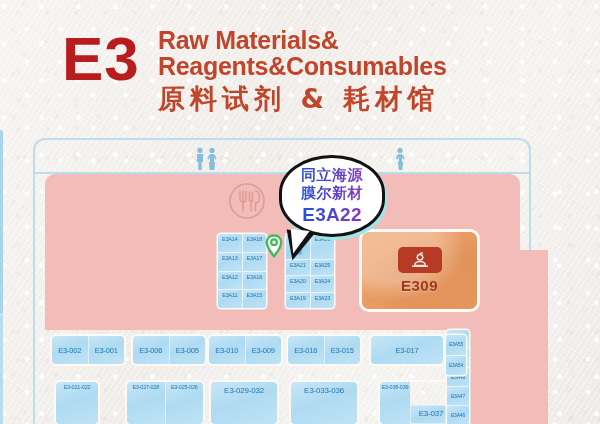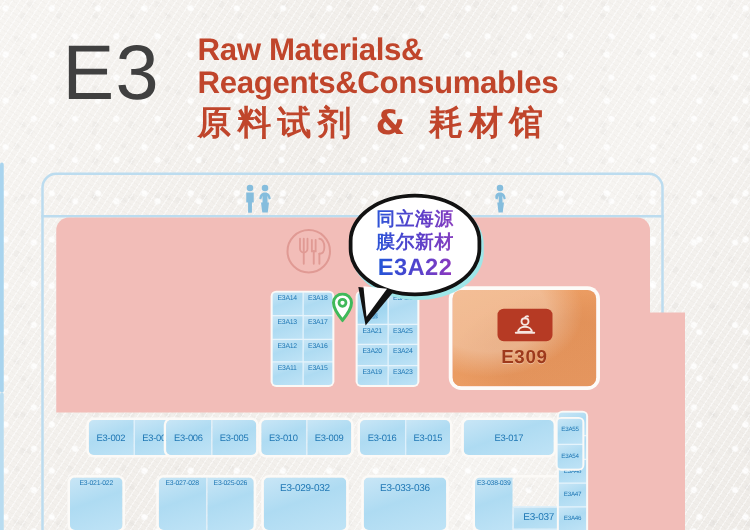--- a/index.html
+++ b/index.html
@@ -42,25 +42,25 @@
 
   
   #header {
     position: absolute;
     left: 0; top: 0;
     width: 600px; height: 130px;
     z-index: 5;
   }
   #hall-code {
     position: absolute;
-    left: 50px; top: 28px;
+    left: 62px; top: 28px;
     font-size: 62px;
     line-height: 62px;
-    font-weight: 400;
-    color: #404040;
+    font-weight: 700;
+    color: #b91c1c;
     letter-spacing: 1px;
     font-family: "Liberation Sans", sans-serif;
   }
   #title-en {
     position: absolute;
     left: 158px; top: 27px;
     width: 400px;
     color: #c0452b;
     font-size: 25px;
     line-height: 26px;
@@ -461,21 +461,21 @@
     <div class="booth tall-lbl">E3A23</div>
   </div>
 
   <div id="location-pin">
     <svg viewBox="0 0 20 24" width="20" height="24">
       <path d="M10 1.2c-4 0-7.2 3.1-7.2 7 0 5.2 7.2 14 7.2 14s7.2-8.8 7.2-14c0-3.9-3.2-7-7.2-7z" fill="#ffffff" stroke="#3fb95a" stroke-width="2.4"></path>
       <circle cx="10" cy="8.2" r="2.8" fill="none" stroke="#3fb95a" stroke-width="2.2"></circle>
     </svg>
   </div>
 
-  <div class="booth-group" style="left:52px; top:206px; width:72px; height:28px;margin-left:19px;">
+  <div class="booth-group" style="left:52px; top:206px; width:72px; height:28px;">
     <div class="booth mid">E3-002</div>
     <div class="booth mid">E3-001</div>
   </div>
   <div class="booth-group" style="left:133px; top:206px; width:72px; height:28px;">
     <div class="booth mid">E3-006</div>
     <div class="booth mid">E3-005</div>
   </div>
   <div class="booth-group" style="left:209px; top:206px; width:72px; height:28px;">
     <div class="booth mid">E3-010</div>
     <div class="booth mid">E3-009</div>

